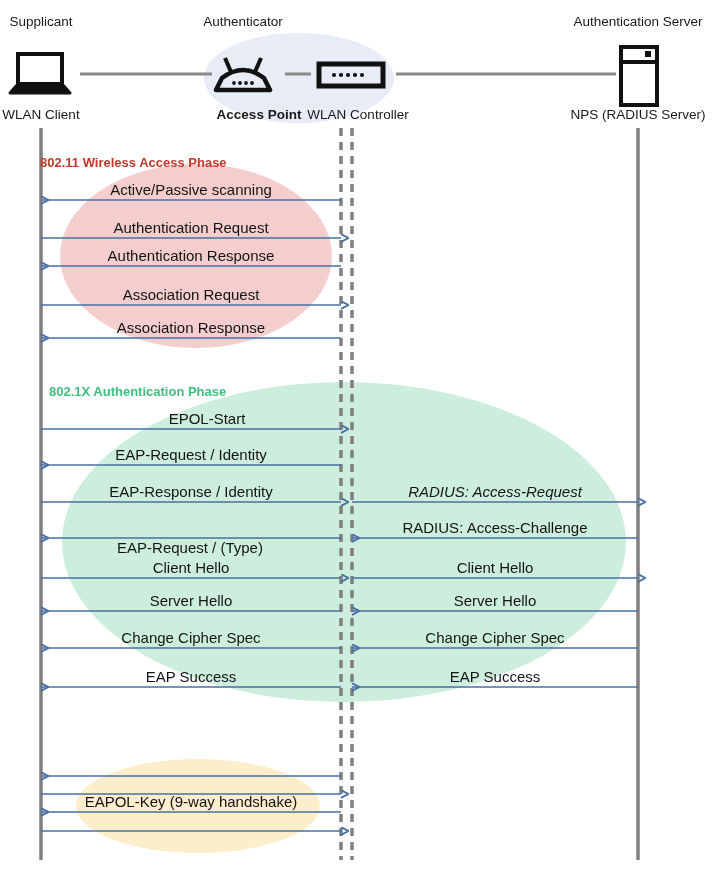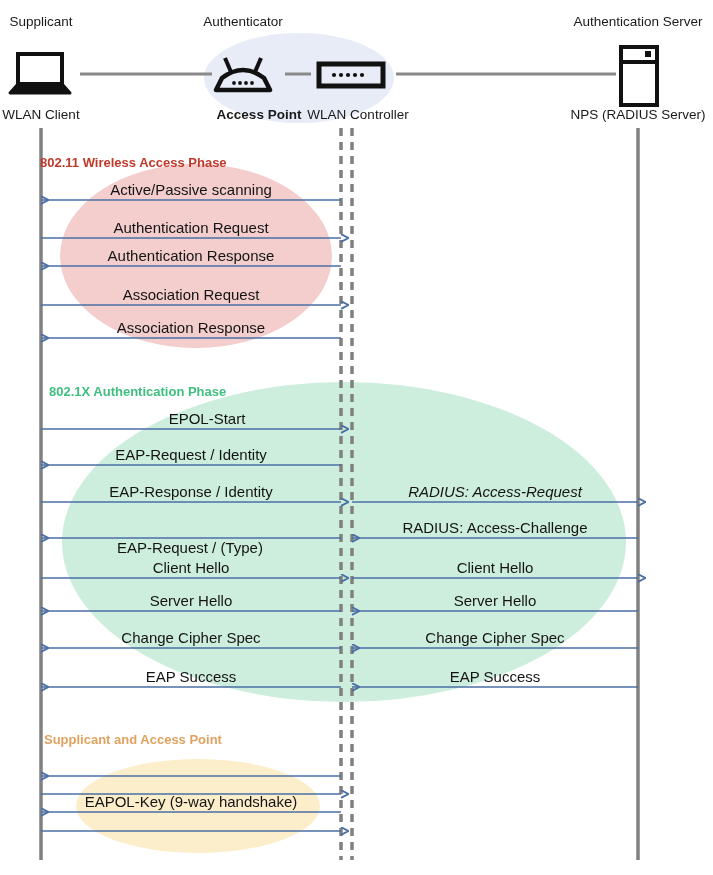--- a/index.html
+++ b/index.html
@@ -127,21 +127,20 @@
       <div class="node-sub" style="left: 139px; top: 107px; width: 240px; font-weight: bold;">Access Point</div>
       <div class="node-sub" style="left: 238px; top: 107px; width: 240px;">WLAN Controller</div>
       <div class="node-title" style="left: 518px; top: 14px; width: 240px;">Authentication Server</div>
       <div class="node-sub" style="left: 518px; top: 107px; width: 240px;">NPS (RADIUS Server)</div>
     </div>
 
   <div id="phase-text">
       <div class="phase-label" style="left: 40px; top: 155px; width: 300px; color: rgb(192, 57, 43);">802.11 Wireless Access Phase</div>
       <div class="phase-label" style="left: 49px; top: 384px; width: 300px; color: rgb(63, 191, 127);">802.1X Authentication Phase</div>
       <div class="phase-label phase-2line" style="left: 44px; top: 730px; width: 300px; color: rgb(224, 162, 96);">
-        <div class="">Supplicant and Access Point</div>
       </div>
     </div>
 
   <div id="msg-text">
       <div class="msg-label" style="left: 31px; top: 181px; width: 320px;">Active/Passive scanning</div>
       <div class="msg-label" style="left: 31px; top: 219px; width: 320px;">Authentication Request</div>
       <div class="msg-label" style="left: 31px; top: 247px; width: 320px;">Authentication Response</div>
       <div class="msg-label" style="left: 31px; top: 286px; width: 320px;">Association Request</div>
       <div class="msg-label" style="left: 31px; top: 319px; width: 320px;">Association Response</div>
       <div class="msg-label" style="left: 47px; top: 410px; width: 320px;">EPOL-Start</div>

